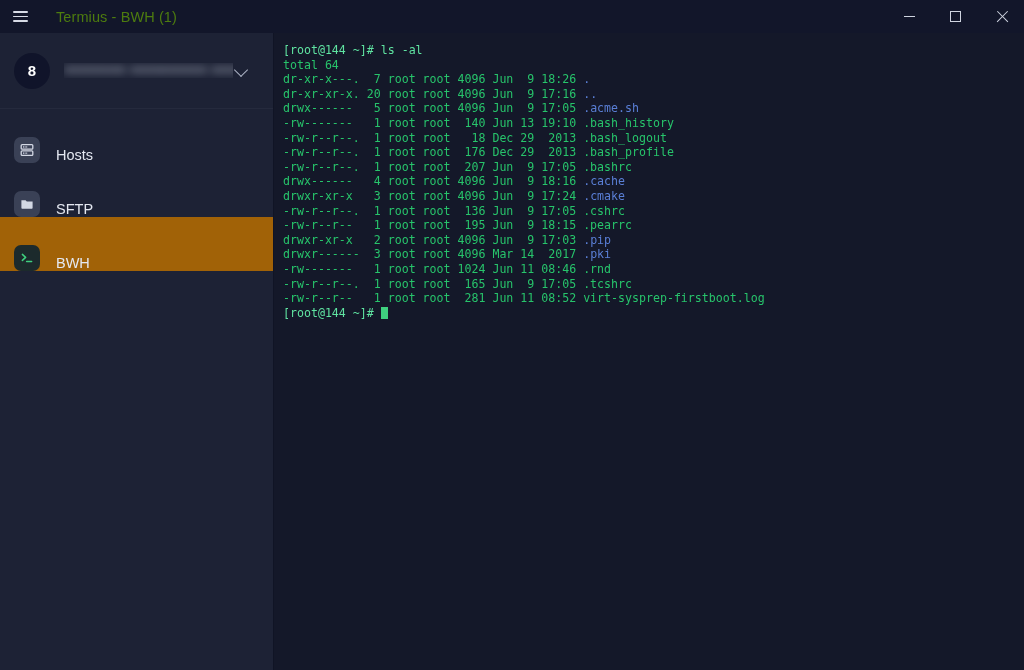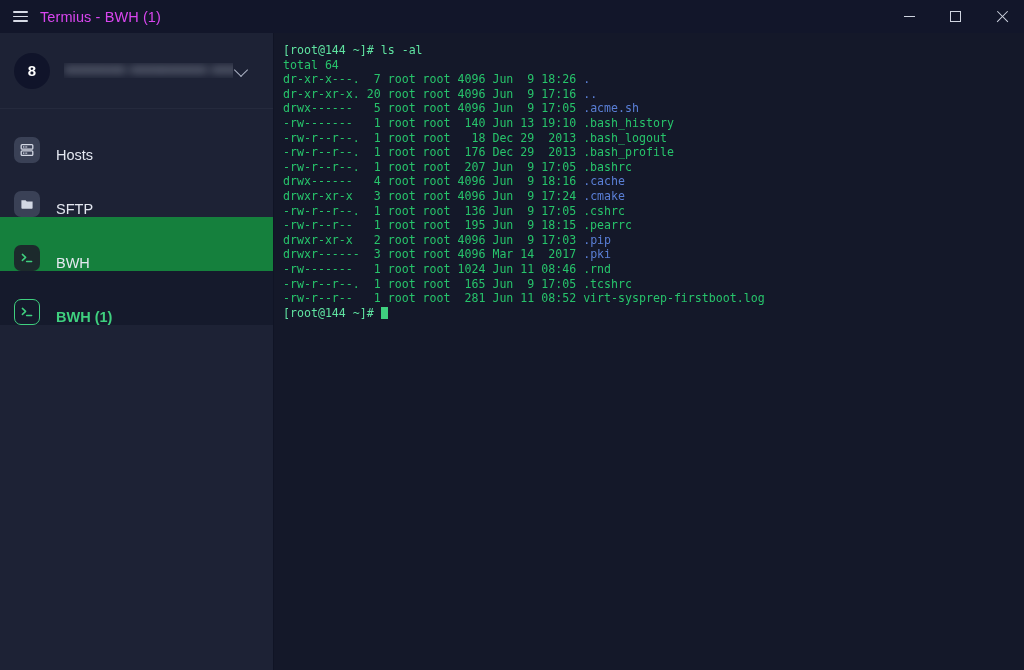--- a/index.html
+++ b/index.html
@@ -40,21 +40,22 @@
     cursor: pointer;
   }
   .hamburger span {
     display: block;
     width: 15px;
     height: 1.6px;
     background: #d7dbe6;
     border-radius: 1px;
   }
   .win-title {
-    color: #d946ef;
+    margin-left: 16px;
+    color: #4d7c0f;
     font-size: 14.5px;
     letter-spacing: 0.1px;
     white-space: nowrap;
   }
   .win-controls {
     position: absolute;
     right: 0; top: 0;
     height: 33px;
     display: flex;
   }
@@ -158,21 +159,21 @@
     height: 54px;
     padding-left: 14px;
     cursor: pointer;
   }
   .nav-item .label {
     margin-left: 16px;
     color: #e4e8f1;
     font-size: 14.5px;
     white-space: nowrap;
   }
-  .nav-item.session { background: #15803d; }
+  .nav-item.session { background: #a16207; }
   .nav-item.session-active { background: #151a2c; }
   .nav-item.session-active .label { color: #3fd07f; font-weight: bold; }
 
   .ic {
     width: 26px; height: 26px;
     border-radius: 7px;
     background: #3a4156;
     display: flex;
     align-items: center;
     justify-content: center;
@@ -295,29 +296,20 @@
       <div class="nav-item session">
         <span class="ic term">
           <svg width="16" height="16" viewBox="0 0 16 16">
             <path d="M3.4 4.4L6.6 7.4 3.4 10.4" fill="none" stroke="currentColor" stroke-width="1.5" stroke-linecap="round" stroke-linejoin="round"></path>
             <path d="M7.6 11.4h5" stroke="currentColor" stroke-width="1.5" stroke-linecap="round"></path>
           </svg>
         </span>
         <span class="label">BWH</span>
       </div>
 
-      <div class="nav-item session-active">
-        <span class="ic term-active">
-          <svg width="16" height="16" viewBox="0 0 16 16">
-            <path d="M3.4 4.4L6.6 7.4 3.4 10.4" fill="none" stroke="currentColor" stroke-width="1.5" stroke-linecap="round" stroke-linejoin="round"></path>
-            <path d="M7.6 11.4h5" stroke="currentColor" stroke-width="1.5" stroke-linecap="round"></path>
-          </svg>
-        </span>
-        <span class="label">BWH (1)</span>
-      </div>
 
 
     </div>
   </div>
 
   <div class="terminal">
     <div class="term-inner" id="term-inner"><div class="t-line"><span class="c-prompt">[root@144 ~]# ls -al</span></div><div class="t-line"><span class="c-green">total 64</span></div><div class="t-line"><span class="c-green">dr-xr-x---.  7 root root 4096 Jun  9 18:26 </span><span class="c-blue">.</span></div><div class="t-line"><span class="c-green">dr-xr-xr-x. 20 root root 4096 Jun  9 17:16 </span><span class="c-blue">..</span></div><div class="t-line"><span class="c-green">drwx------   5 root root 4096 Jun  9 17:05 </span><span class="c-blue">.acme.sh</span></div><div class="t-line"><span class="c-green">-rw-------   1 root root  140 Jun 13 19:10 .bash_history</span></div><div class="t-line"><span class="c-green">-rw-r--r--.  1 root root   18 Dec 29  2013 .bash_logout</span></div><div class="t-line"><span class="c-green">-rw-r--r--.  1 root root  176 Dec 29  2013 .bash_profile</span></div><div class="t-line"><span class="c-green">-rw-r--r--.  1 root root  207 Jun  9 17:05 .bashrc</span></div><div class="t-line"><span class="c-green">drwx------   4 root root 4096 Jun  9 18:16 </span><span class="c-blue">.cache</span></div><div class="t-line"><span class="c-green">drwxr-xr-x   3 root root 4096 Jun  9 17:24 </span><span class="c-blue">.cmake</span></div><div class="t-line"><span class="c-green">-rw-r--r--.  1 root root  136 Jun  9 17:05 .cshrc</span></div><div class="t-line"><span class="c-green">-rw-r--r--   1 root root  195 Jun  9 18:15 .pearrc</span></div><div class="t-line"><span class="c-green">drwxr-xr-x   2 root root 4096 Jun  9 17:03 </span><span class="c-blue">.pip</span></div><div class="t-line"><span class="c-green">drwxr------  3 root root 4096 Mar 14  2017 </span><span class="c-blue">.pki</span></div><div class="t-line"><span class="c-green">-rw-------   1 root root 1024 Jun 11 08:46 .rnd</span></div><div class="t-line"><span class="c-green">-rw-r--r--.  1 root root  165 Jun  9 17:05 .tcshrc</span></div><div class="t-line"><span class="c-green">-rw-r--r--   1 root root  281 Jun 11 08:52 virt-sysprep-firstboot.log</span></div><div class="t-line"><span class="c-prompt">[root@144 ~]# </span><span class="cursor"></span></div></div>
   </div>
 
 </div>

